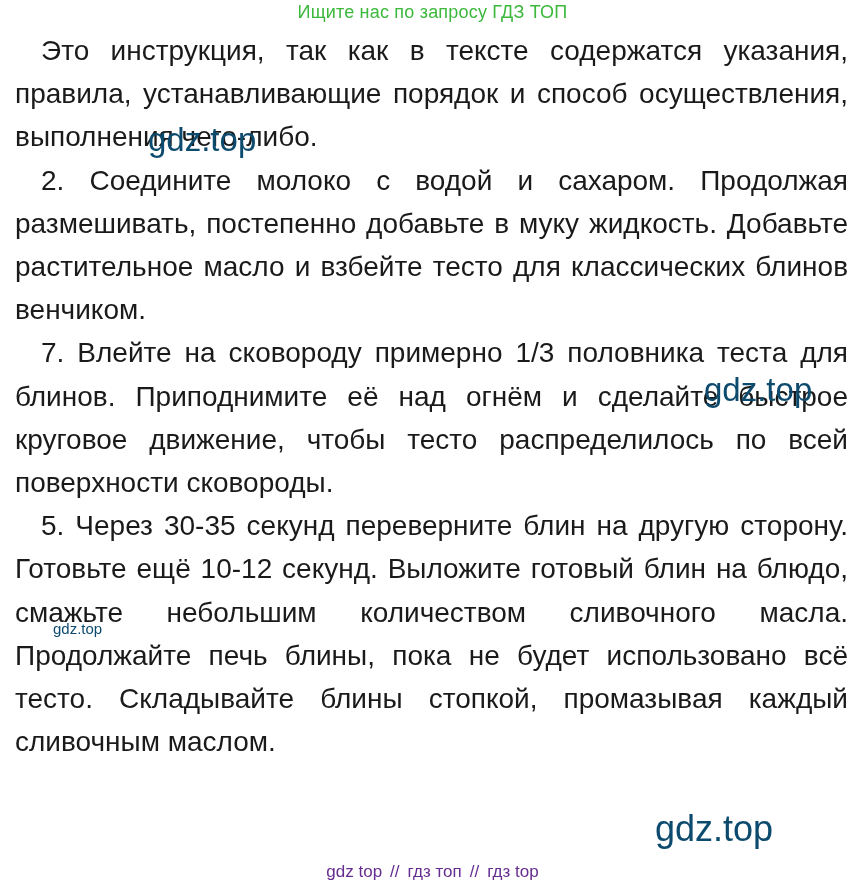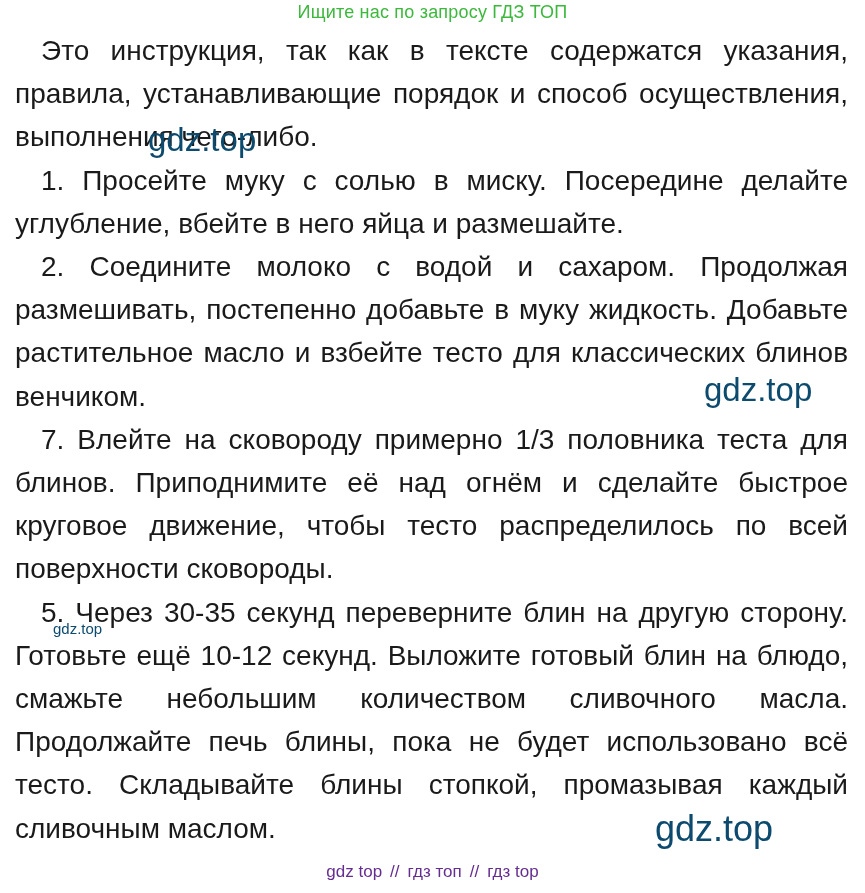--- a/index.html
+++ b/index.html
@@ -70,21 +70,20 @@
 </style>
 </head>
 <body>
 
 <div class="page">
 
   <div class="tagline">Ищите нас по запросу ГДЗ ТОП</div>
 
   <div class="doc">
     <p>Это инструкция, так как в тексте содержатся указания, правила, устанавливающие порядок и способ осуществления, выполнения чего-либо.</p>
-    <p>1. Просейте муку с солью в миску. Посередине делайте углубление, вбейте в него яйца и размешайте.</p>
     <p>2. Соедините молоко с водой и сахаром. Продолжая размешивать, постепенно добавьте в муку жидкость. Добавьте растительное масло и взбейте тесто для классических блинов венчиком.</p>
     <p>7. Влейте на сковороду примерно 1/3 половника теста для блинов. Приподнимите её над огнём и сделайте быстрое круговое движение, чтобы тесто распределилось по всей поверхности сковороды.</p>
     <p>5. Через 30-35 секунд переверните блин на другую сторону. Готовьте ещё 10-12 секунд. Выложите готовый блин на блюдо, смажьте небольшим количеством сливочного масла. Продолжайте печь блины, пока не будет использовано всё тесто. Складывайте блины стопкой, промазывая каждый сливочным маслом.</p>
   </div>
 
   <div class="wm wm1">gdz.top</div>
   <div class="wm wm2">gdz.top</div>
   <div class="wm wm-small">gdz.top</div>
   <div class="wm wm3">gdz.top</div>
 

